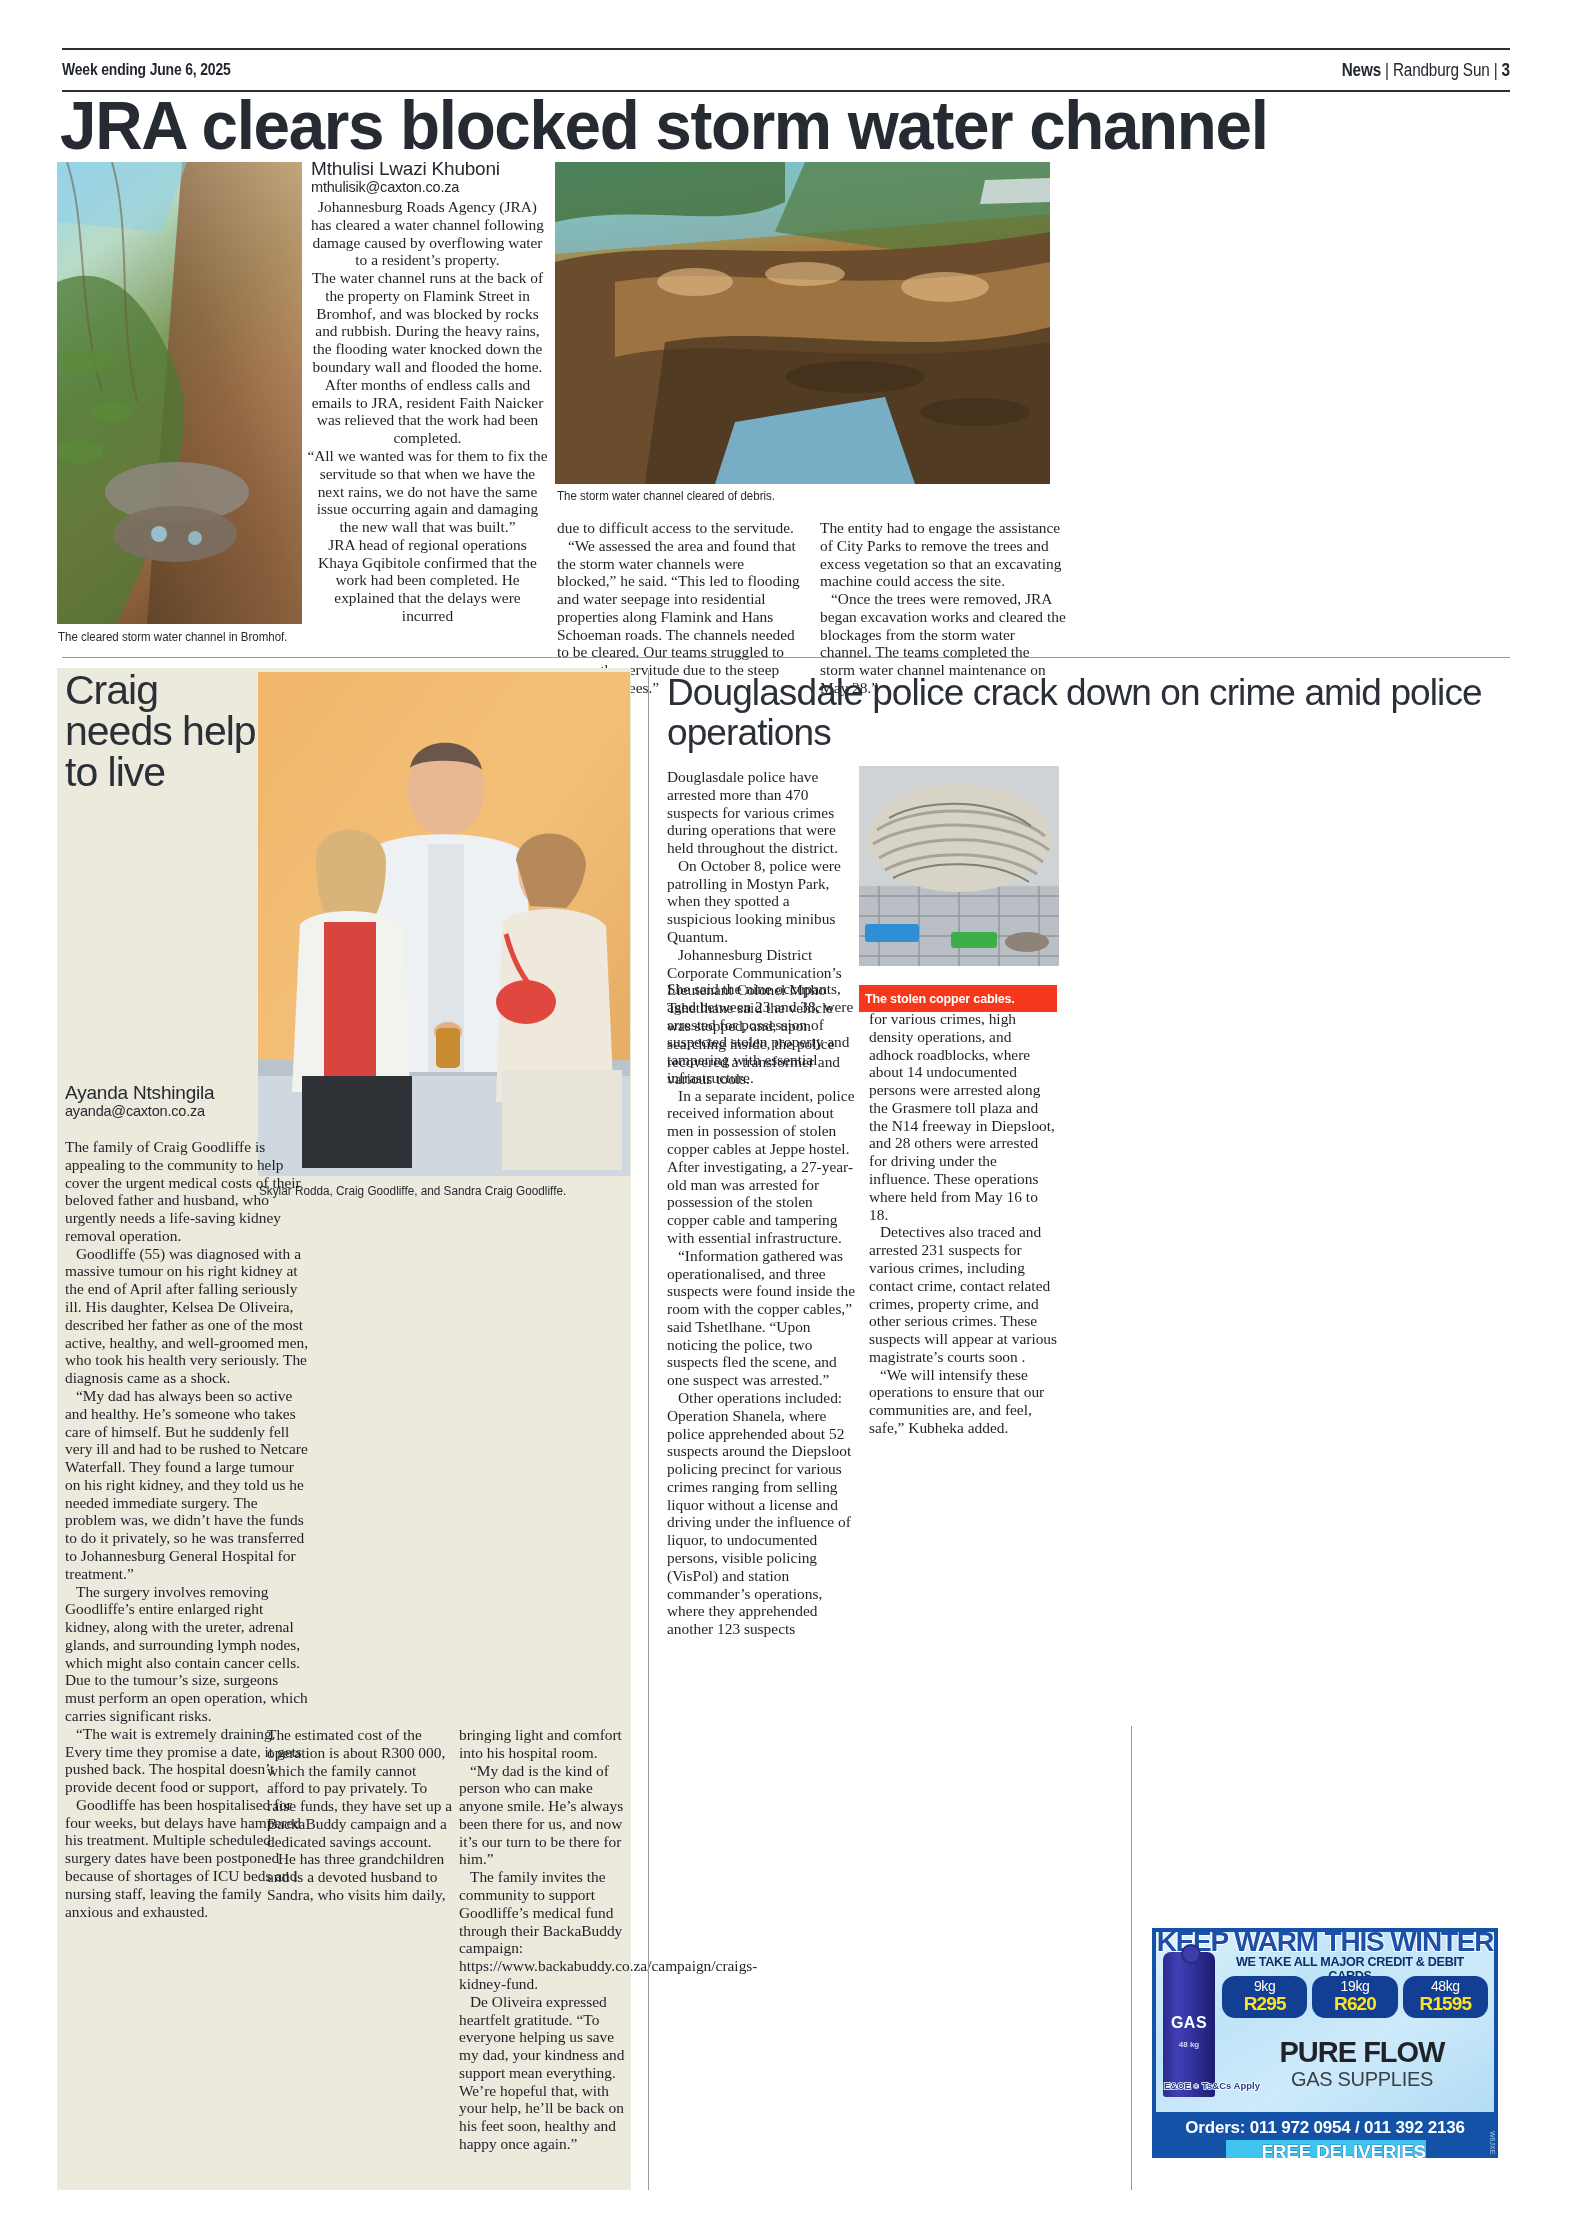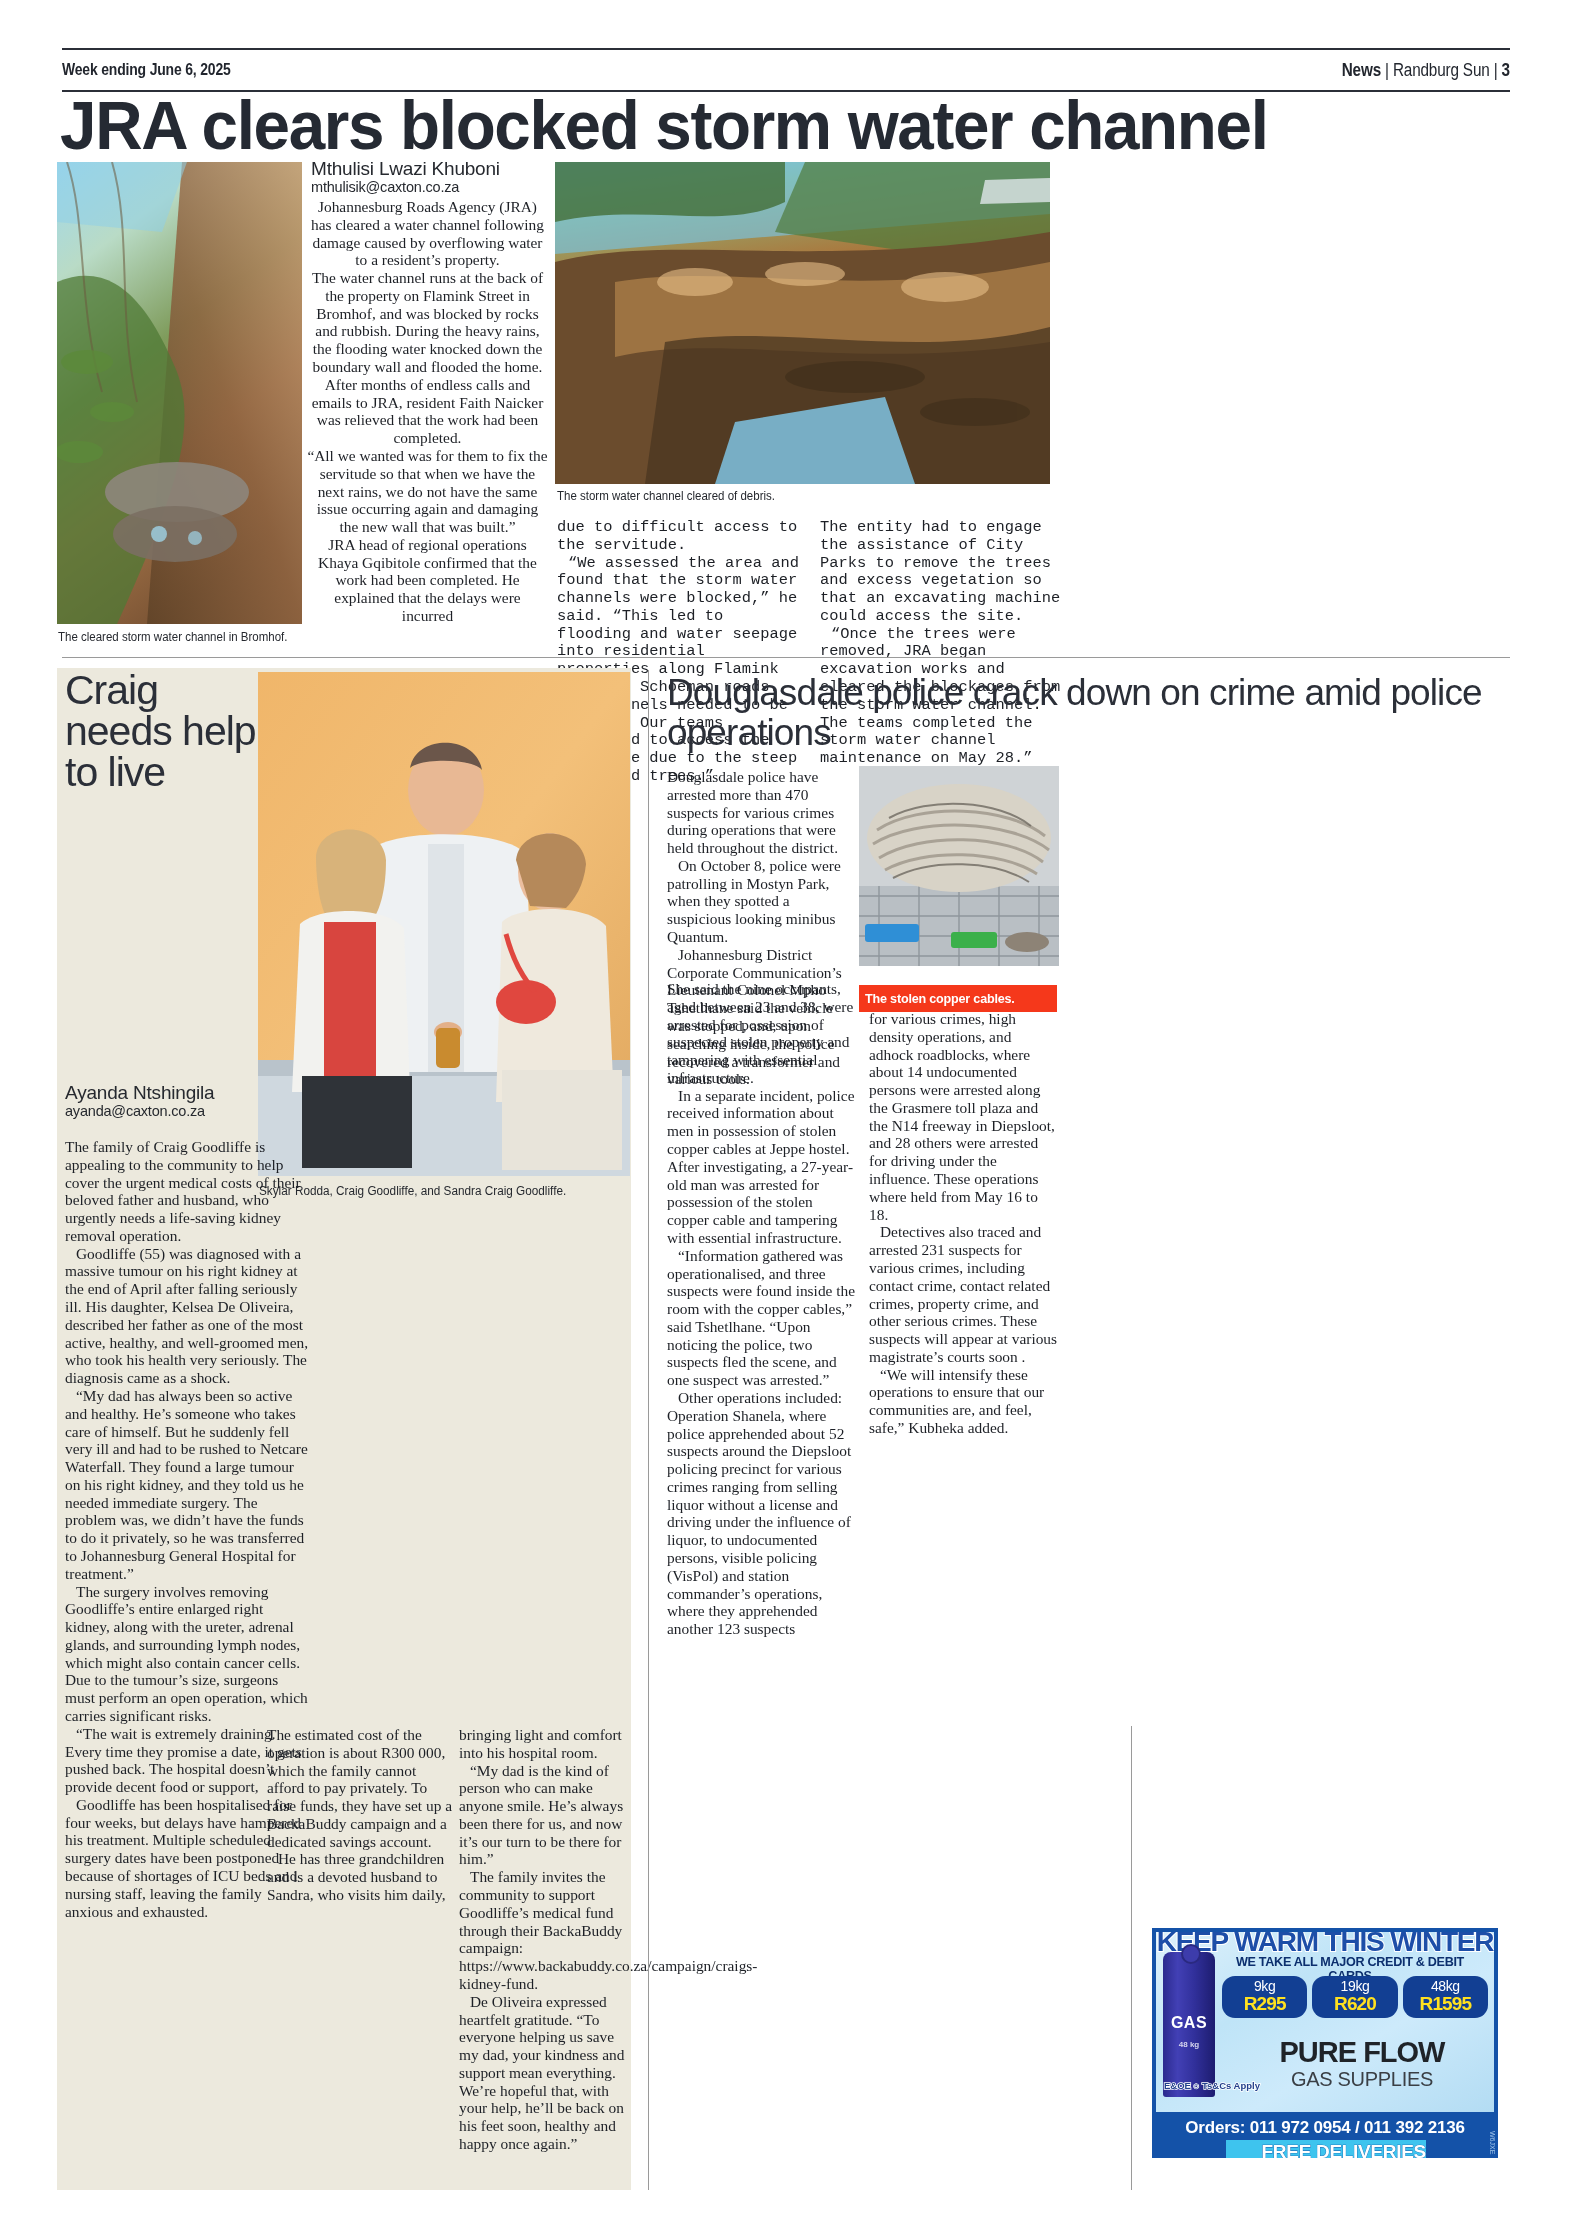--- a/index.html
+++ b/index.html
@@ -55,21 +55,20 @@
   #leadMid{
     position:absolute;left:307px;top:198px;width:241px;height:452px;
     font-size:15.4px;line-height:1.155;color:#1d2026;text-align:center;
   }
   #leadMid p{margin:0;text-indent:0;}
 
   
   .leadcol{
     position:absolute;font-size:15.4px;line-height:1.155;color:#1d2026;
     text-align:left;
-    font-family:Liberation Mono, monospace;
   }
   .leadcol p{margin:0;}
   .leadcol p+p{text-indent:11px;}
   #leadC2{left:557px;top:519px;width:248px;}
   #leadC3{left:820px;top:519px;width:248px;}
 
   
   .hr-lead{position:absolute;left:62px;top:657px;width:1448px;height:1px;background:#9a9a9a;}
 
   

